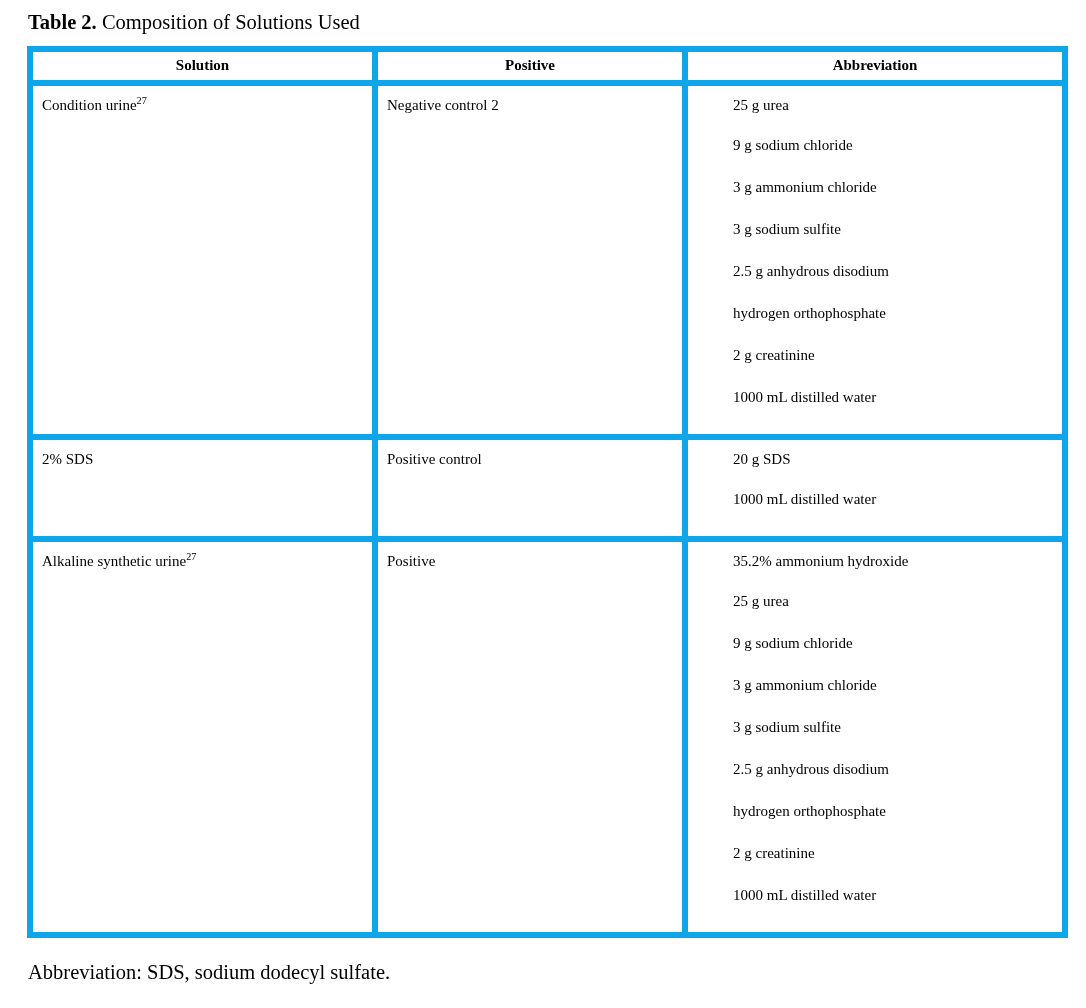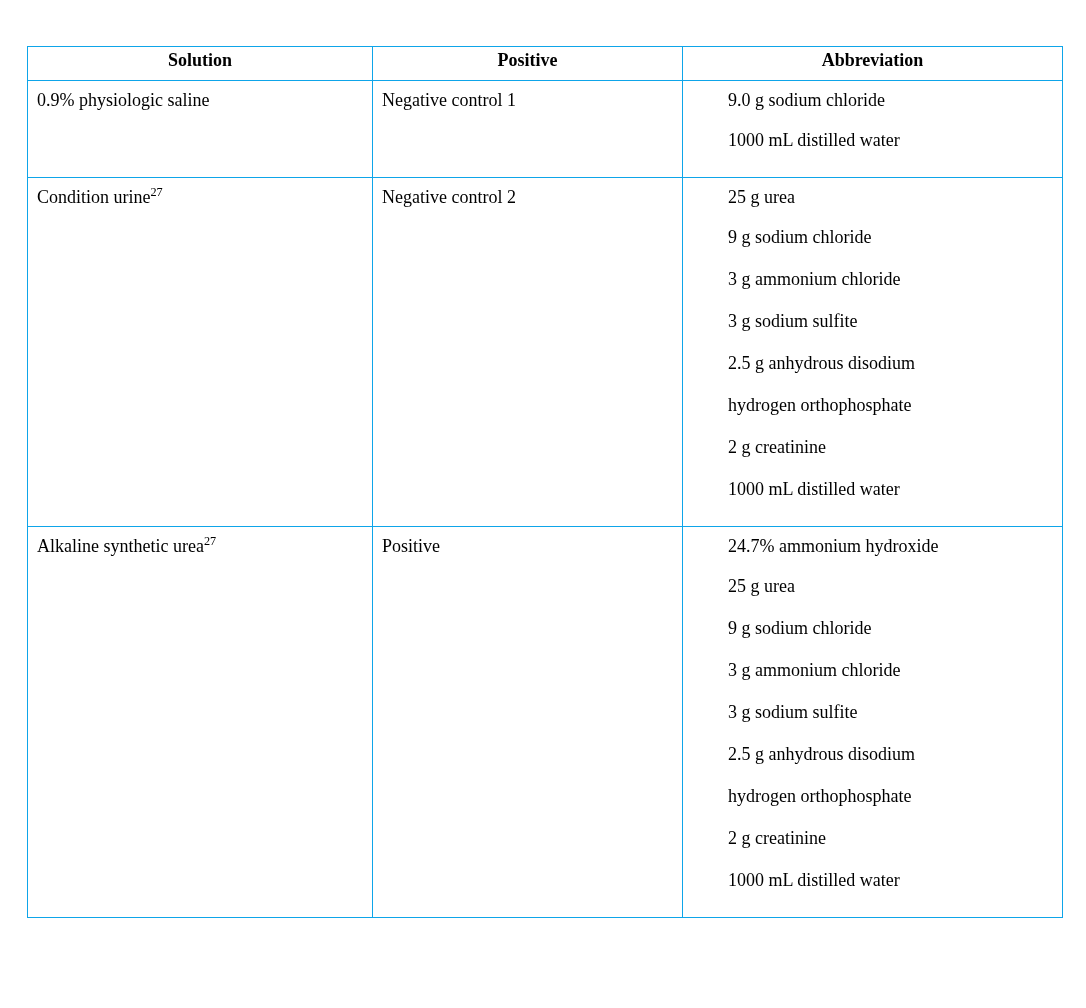--- a/index.html
+++ b/index.html
@@ -39,24 +39,24 @@
     width: 1035px;
     border-collapse: collapse;
     table-layout: fixed;
   }
   .data-table col.c1 { width: 345px; }
   .data-table col.c2 { width: 310px; }
   .data-table col.c3 { width: 380px; }
 
   .data-table th,
   .data-table td {
-    border: 1px solid #0ea5e9;
+    border: 6px solid #0ea5e9;
     vertical-align: top;
     padding: 0;
-    font-size: 18px;
+    font-size: 15px;
     line-height: 21px;
   }
   .data-table thead th {
     text-align: center;
     font-weight: bold;
     height: 34px;
     padding-top: 3px;
     box-sizing: border-box;
   }
   .cell-inner {
@@ -101,54 +101,39 @@
   tr.row-1 td { height: 82px; }
   tr.row-2 td { height: 334px; }
   tr.row-3 td { height: 83px; }
   tr.row-4 td { height: 369px; }
 </style>
 </head>
 <body>
 
 <div class="page">
 
+  <div class="table-caption">
+    <span class="cap-label">Table 2.</span><span> Composition of Solutions Used</span>
+  </div>
 
   <table class="data-table">
     <colgroup>
       <col class="c1">
       <col class="c2">
       <col class="c3">
     </colgroup>
     <thead>
       <tr>
         <th>Solution</th>
         <th>Positive</th>
         <th>Abbreviation</th>
       </tr>
     </thead>
     <tbody>
 
-      <tr class="row-1">
-        <td class="solution-cell">
-          <div class="cell-inner">
-            <span class="line first"><span>0.9% physiologic saline</span></span>
-          </div>
-        </td>
-        <td class="condition-cell">
-          <div class="cell-inner">
-            <span class="line first">Negative control 1</span>
-          </div>
-        </td>
-        <td class="composition-cell">
-          <div class="cell-inner comp">
-            <span class="line first">9.0 g sodium chloride</span>
-            <span class="line">1000 mL distilled water</span>
-          </div>
-        </td>
-      </tr>
 
       <tr class="row-2">
         <td class="solution-cell">
           <div class="cell-inner">
             <span class="line first"><span>Condition urine</span><sup>27</sup></span>
           </div>
         </td>
         <td class="condition-cell">
           <div class="cell-inner">
             <span class="line first">Negative control 2</span>
@@ -161,44 +146,63 @@
             <span class="line">3 g ammonium chloride</span>
             <span class="line">3 g sodium sulfite</span>
             <span class="line">2.5 g anhydrous disodium</span>
             <span class="line">hydrogen orthophosphate</span>
             <span class="line">2 g creatinine</span>
             <span class="line">1000 mL distilled water</span>
           </div>
         </td>
       </tr>
 
+      <tr class="row-3">
+        <td class="solution-cell">
+          <div class="cell-inner">
+            <span class="line first"><span>2% SDS</span></span>
+          </div>
+        </td>
+        <td class="condition-cell">
+          <div class="cell-inner">
+            <span class="line first">Positive control</span>
+          </div>
+        </td>
+        <td class="composition-cell">
+          <div class="cell-inner comp">
+            <span class="line first">20 g SDS</span>
+            <span class="line">1000 mL distilled water</span>
+          </div>
+        </td>
+      </tr>
 
       <tr class="row-4">
         <td class="solution-cell">
           <div class="cell-inner">
-            <span class="line first"><span>Alkaline synthetic urea</span><sup>27</sup></span>
+            <span class="line first"><span>Alkaline synthetic urine</span><sup>27</sup></span>
           </div>
         </td>
         <td class="condition-cell">
           <div class="cell-inner">
             <span class="line first">Positive</span>
           </div>
         </td>
         <td class="composition-cell">
           <div class="cell-inner comp">
-            <span class="line first">24.7% ammonium hydroxide</span>
+            <span class="line first">35.2% ammonium hydroxide</span>
             <span class="line">25 g urea</span>
             <span class="line">9 g sodium chloride</span>
             <span class="line">3 g ammonium chloride</span>
             <span class="line">3 g sodium sulfite</span>
             <span class="line">2.5 g anhydrous disodium</span>
             <span class="line">hydrogen orthophosphate</span>
             <span class="line">2 g creatinine</span>
             <span class="line">1000 mL distilled water</span>
           </div>
         </td>
       </tr>
 
     </tbody>
   </table>
 
+  <div class="footnote">Abbreviation: SDS, sodium dodecyl sulfate.</div>
 
 </div>
 
 </body></html>

